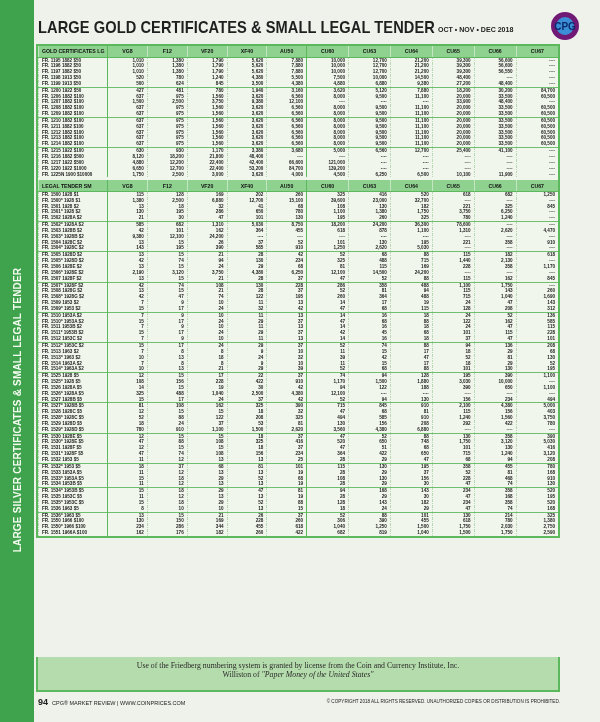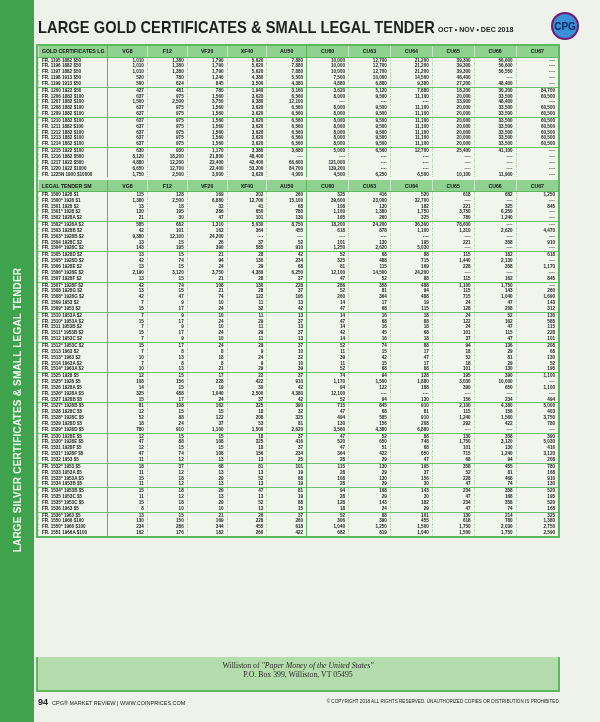--- a/index.html
+++ b/index.html
@@ -27,21 +27,21 @@
   .issue-date {
     position: absolute; left: 438px; top: 25px;
     font-size: 8px; font-weight: bold; color: #222;
     transform: scaleX(0.88); transform-origin: left center;
   }
   .logo {
     position: absolute; left: 551px; top: 12px; width: 28px; height: 28px;
     border-radius: 50%; background: #3b8fd6;
     display: flex; align-items: center; justify-content: center;
     color: #0b2a6e; font-weight: bold; font-size: 10px;
-    border: 2px solid #701a75;
+    border: 5px solid #701a75;
   }
 
   .table-wrap {
     position: absolute; left: 36px; top: 44px; width: 524px;
     border: 2px solid #5cb85c; background: #f1f6ec;
   }
   table { width: 100%; border-collapse: collapse; table-layout: fixed; }
   col.c-name { width: 66px; }
   col.c-v { width: 38px; }
   col.c-w { width: 40px; }
@@ -1216,22 +1216,22 @@
           <td>1,040</td>
           <td>1,500</td>
           <td>1,750</td>
           <td>2,590</td>
         </tr>
       </tbody>
   </table>
 </div>
 
 <div class="footer-box">
+  <div>Use of the Friedberg numbering system is granted by license from the Coin and Currency Institute, Inc.</div>
   <div class="pub"><span>Williston of </span><em>"Paper Money of the United States"</em></div>
-  <div>P.O. Box 399, Williston, VT 05495</div>
 </div>
 
 <div class="page-footer">
   <div class="page-left">
     <span class="page-num">94</span>
     <span>CPG® MARKET REVIEW  |  WWW.COINPRICES.COM</span>
   </div>
   <div class="page-right">© COPYRIGHT 2018 ALL RIGHTS RESERVED. UNAUTHORIZED COPIES OR DISTRIBUTION IS PROHIBITED.</div>
 </div>
 

